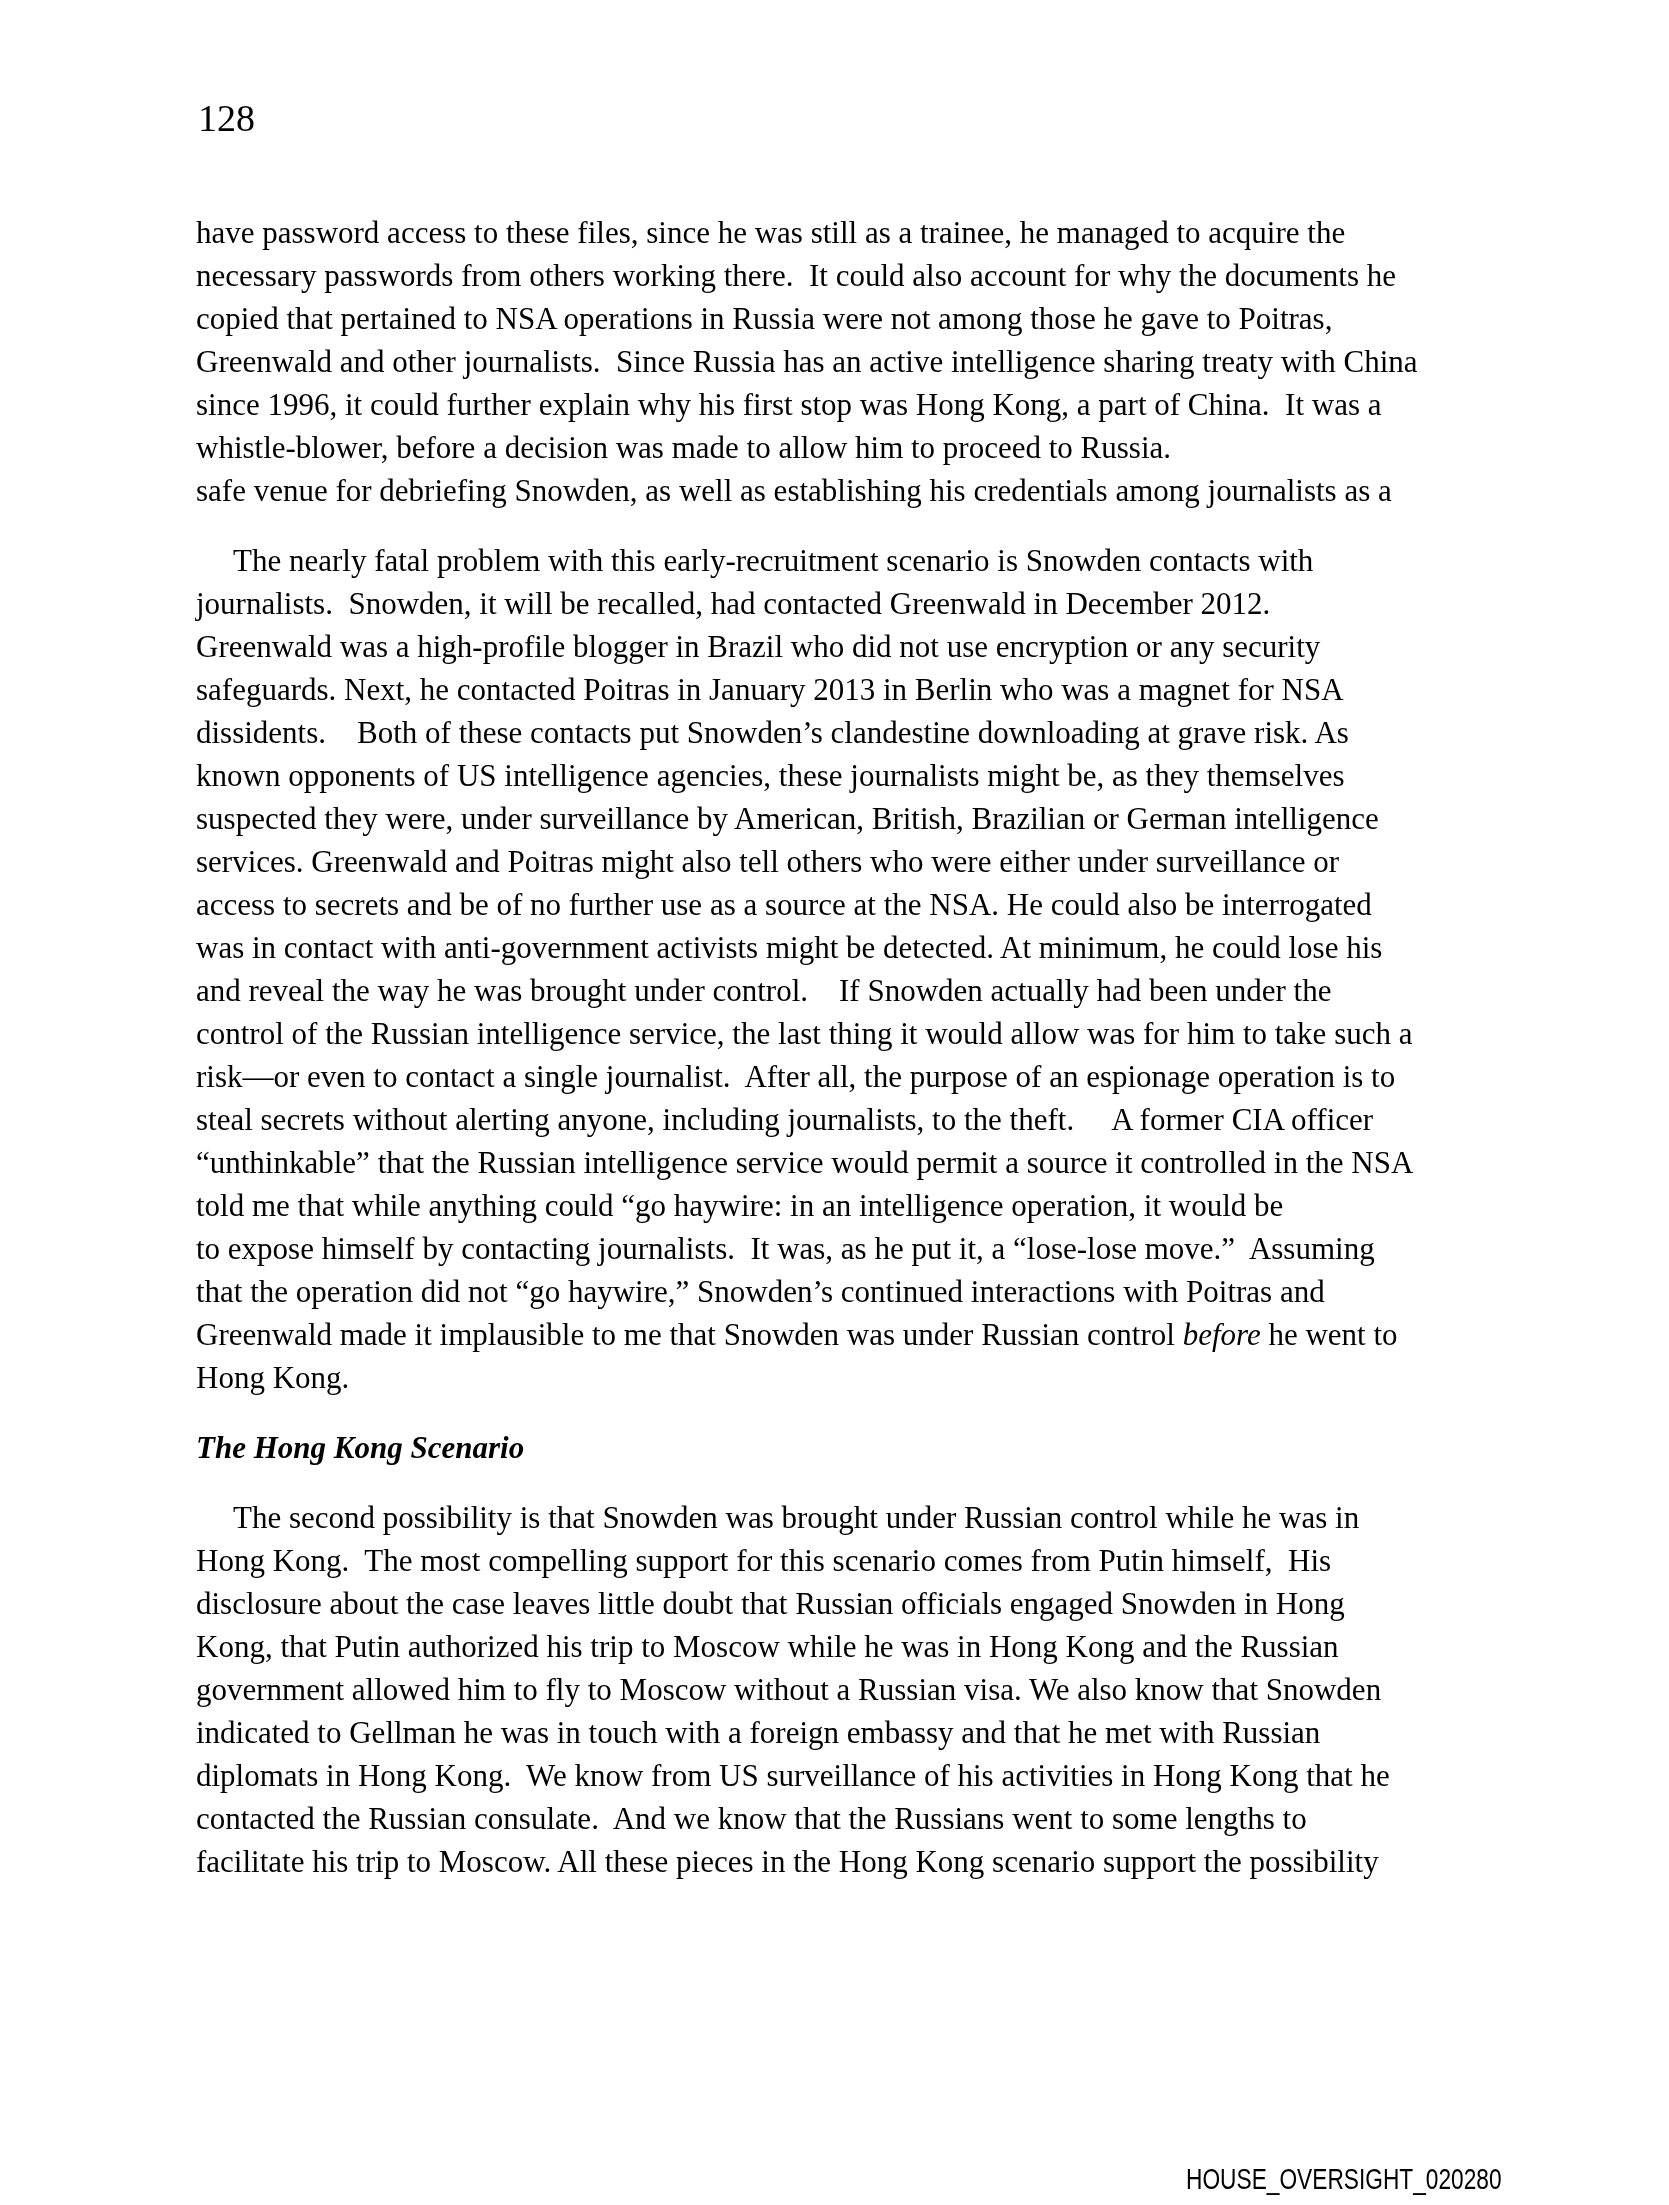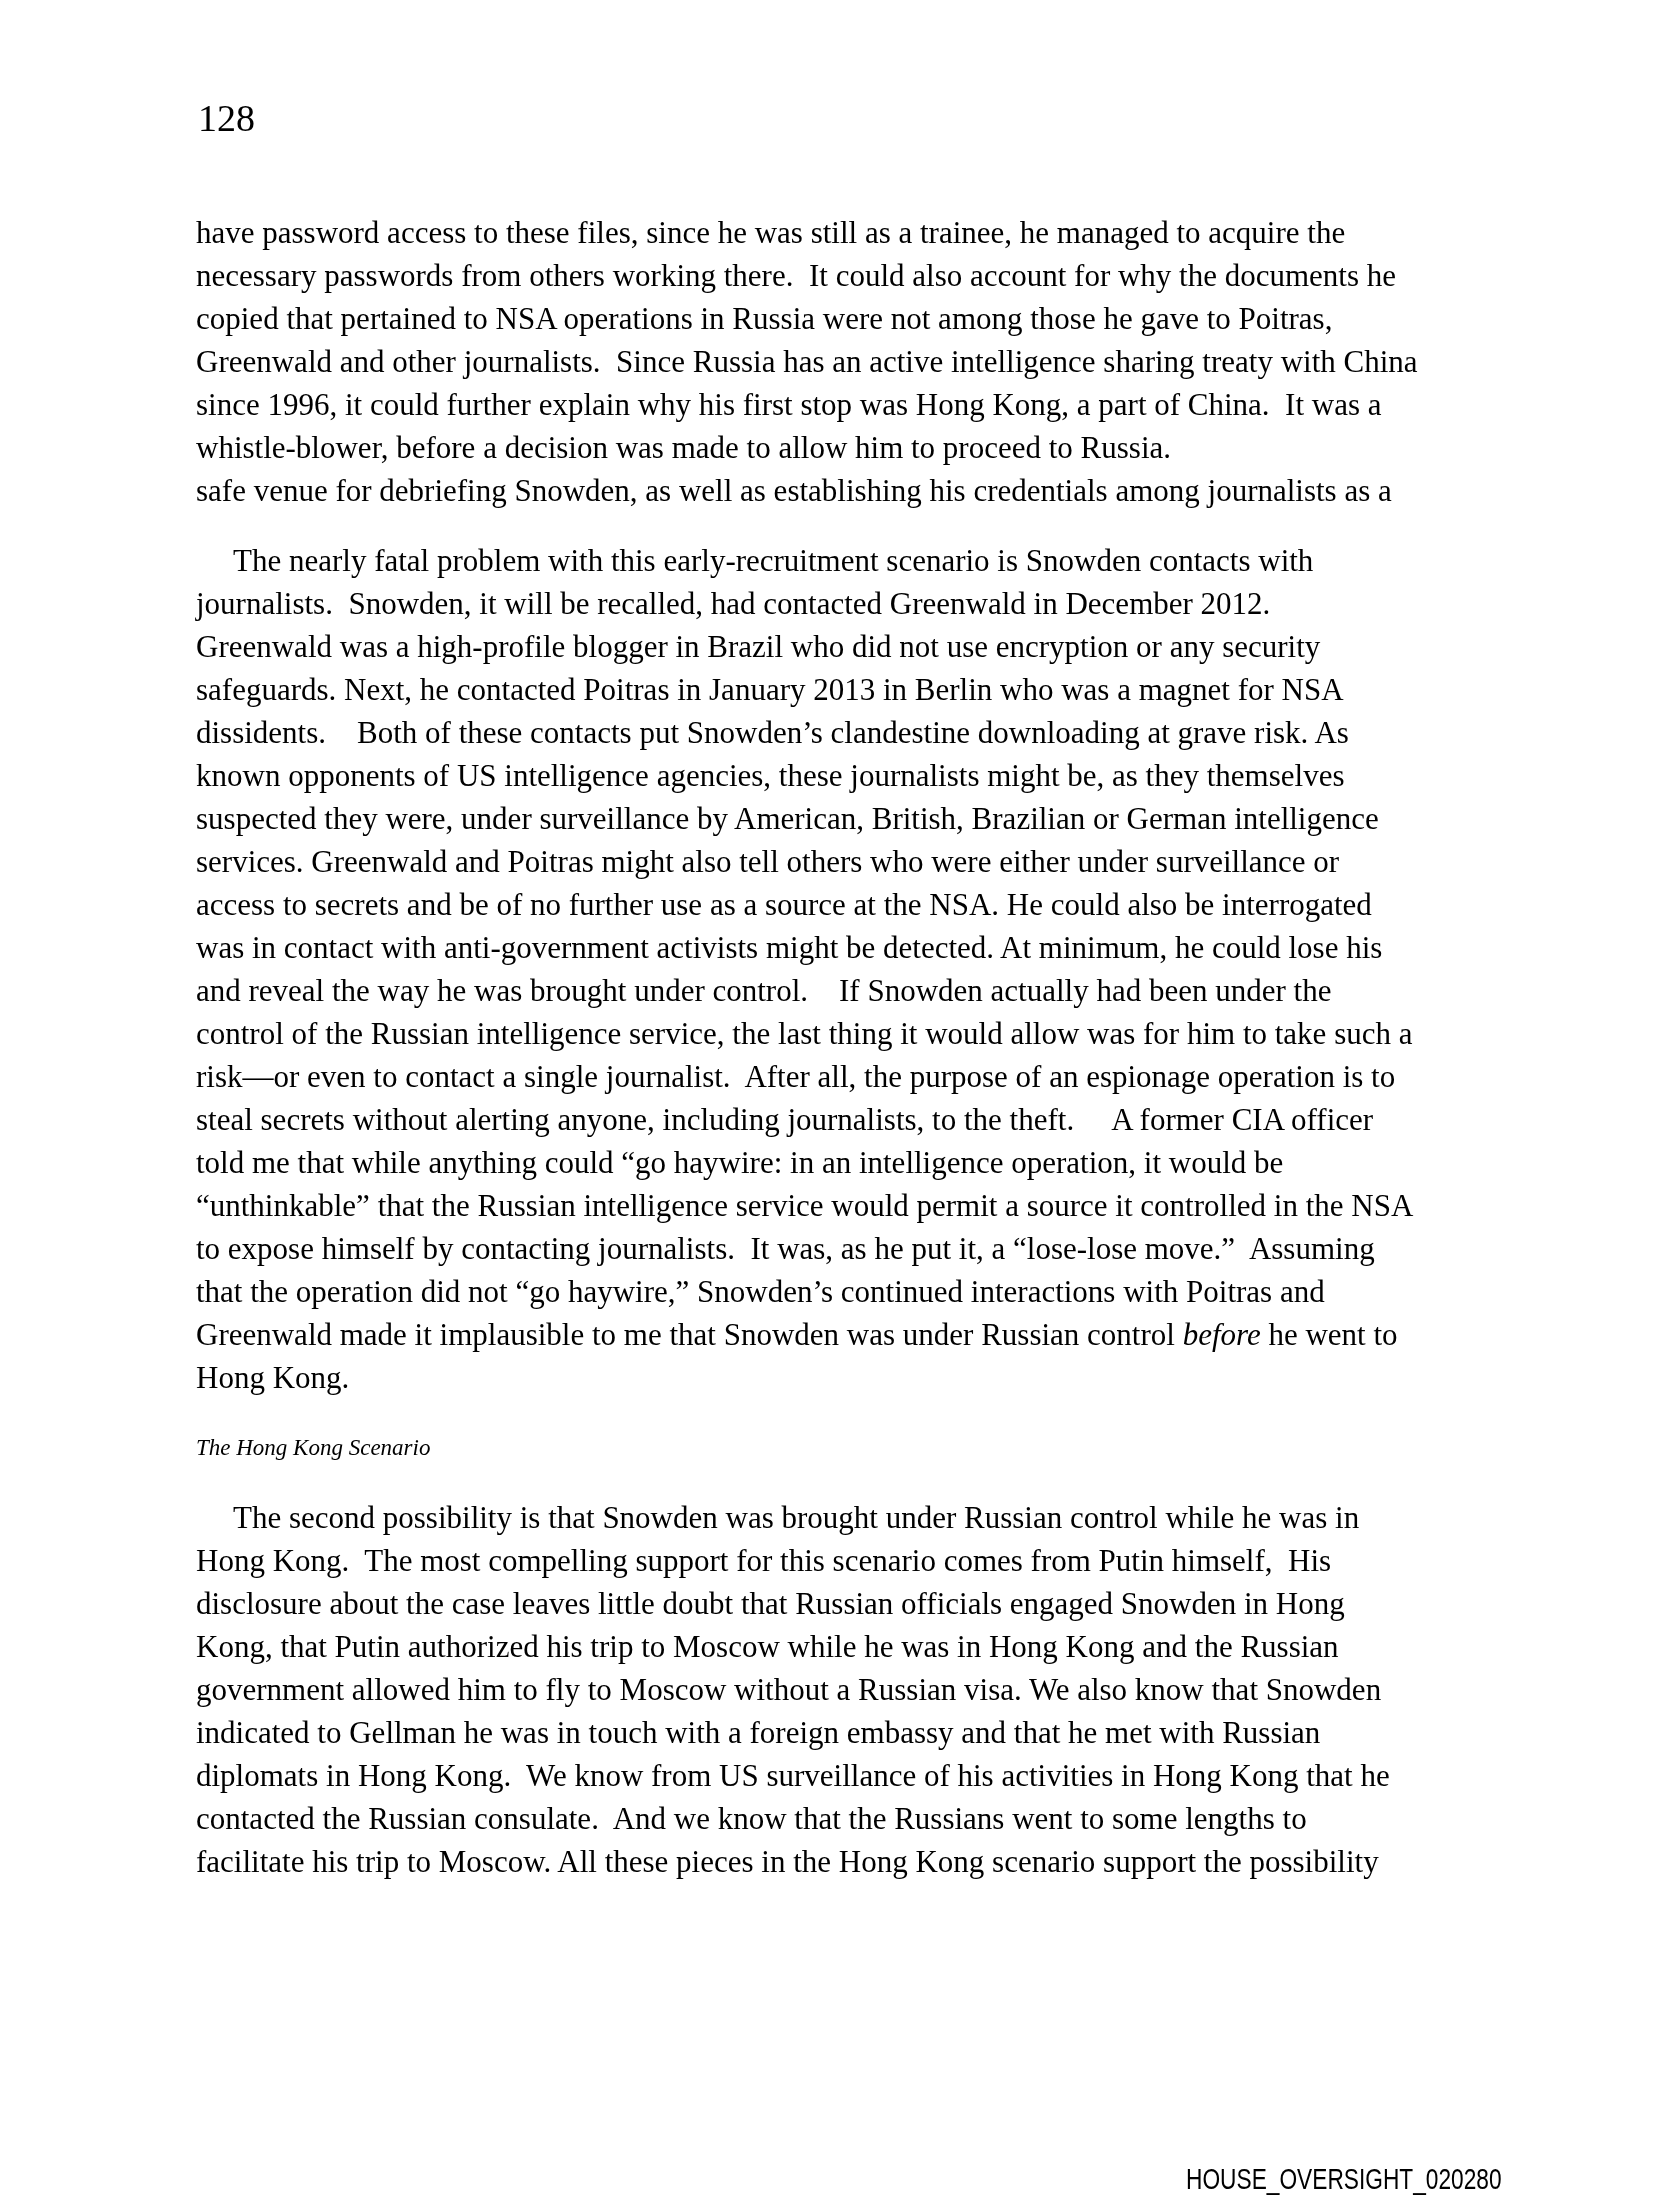--- a/index.html
+++ b/index.html
@@ -37,22 +37,22 @@
     .para .line {
       display: block;
       white-space: pre;
     }
     .para.indented .line:first-child {
       padding-left: 37px;
     }
     .section-heading {
       margin: 0 0 27px 0;
       font-style: italic;
-      font-weight: normal;
-      font-size: 23px;
+      font-weight: bold;
+      font-size: 31px;
       line-height: 43px;
       white-space: pre;
     }
     em.emph {
       font-style: italic;
     }
     .bates-stamp {
       position: absolute;
       left: 1186px;
       top: 2160px;
@@ -90,22 +90,22 @@
     <span class="line">dissidents.    Both of these contacts put Snowden’s clandestine downloading at grave risk. As</span>
     <span class="line">known opponents of US intelligence agencies, these journalists might be, as they themselves</span>
     <span class="line">suspected they were, under surveillance by American, British, Brazilian or German intelligence</span>
     <span class="line">services. Greenwald and Poitras might also tell others who were either under surveillance or</span>
     <span class="line">access to secrets and be of no further use as a source at the NSA. He could also be interrogated</span>
     <span class="line">was in contact with anti-government activists might be detected. At minimum, he could lose his</span>
     <span class="line">and reveal the way he was brought under control.    If Snowden actually had been under the</span>
     <span class="line">control of the Russian intelligence service, the last thing it would allow was for him to take such a</span>
     <span class="line">risk—or even to contact a single journalist.  After all, the purpose of an espionage operation is to</span>
     <span class="line">steal secrets without alerting anyone, including journalists, to the theft.     A former CIA officer</span>
+    <span class="line">“unthinkable” that the Russian intelligence service would permit a source it controlled in the NSA</span>
     <span class="line">told me that while anything could “go haywire: in an intelligence operation, it would be</span>
-    <span class="line">“unthinkable” that the Russian intelligence service would permit a source it controlled in the NSA</span>
     <span class="line">to expose himself by contacting journalists.  It was, as he put it, a “lose-lose move.”  Assuming</span>
     <span class="line">that the operation did not “go haywire,” Snowden’s continued interactions with Poitras and</span>
     <span class="line"><span>Greenwald made it implausible to me that Snowden was under Russian control </span><em class="emph">before</em><span> he went to</span></span>
     <span class="line">Hong Kong.</span>
   </div>
 
   <h2 class="section-heading">The Hong Kong Scenario</h2>
 
   <div class="para indented">
     <span class="line">The second possibility is that Snowden was brought under Russian control while he was in</span>

